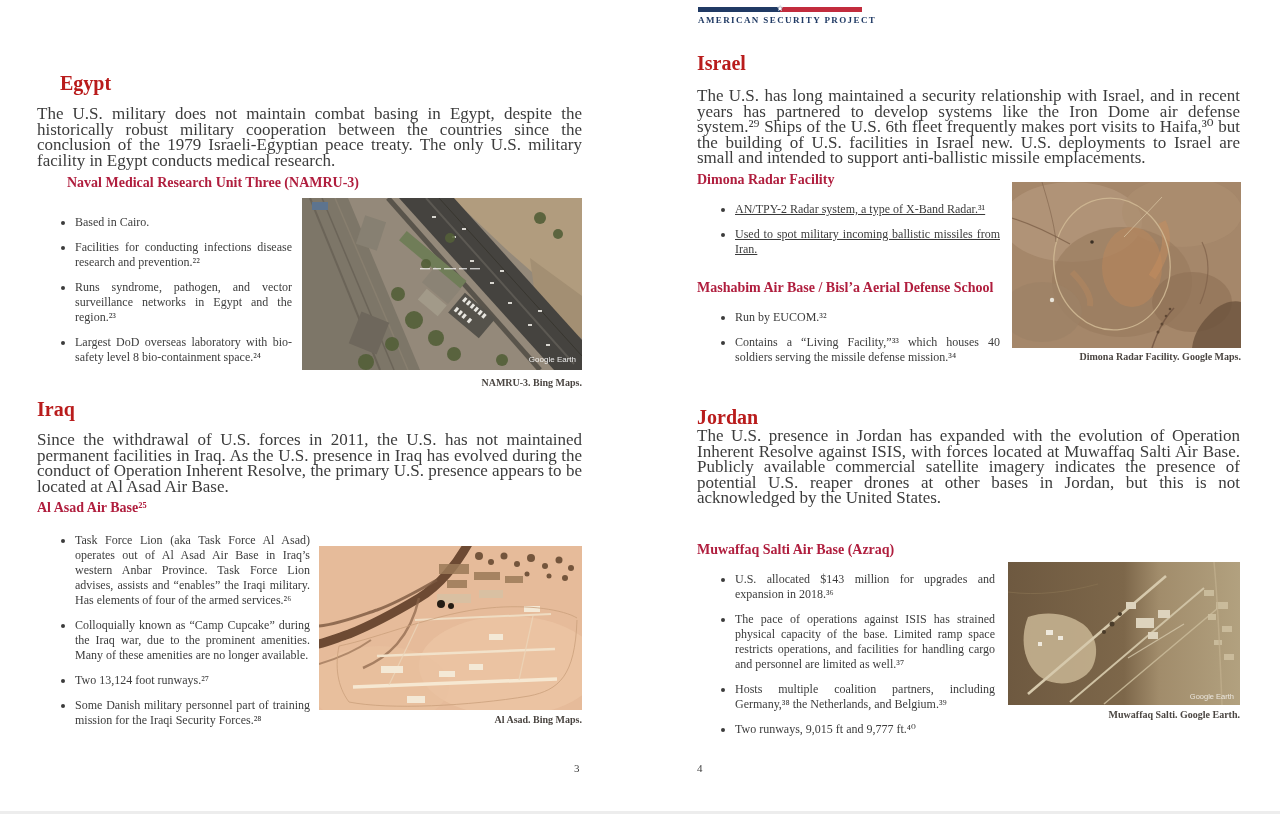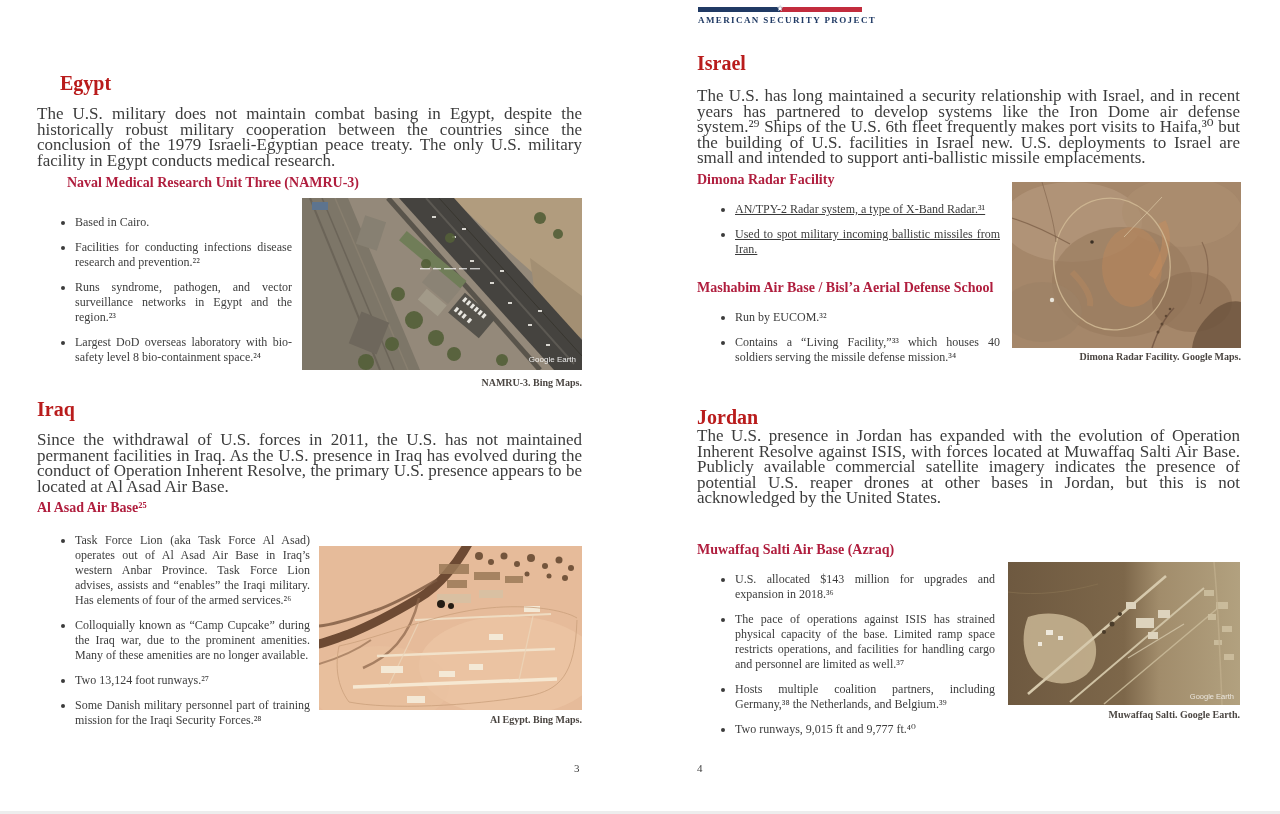--- a/index.html
+++ b/index.html
@@ -186,21 +186,21 @@
           <rect x="120" y="125" width="16" height="6"></rect>
         <rect x="150" y="118" width="14" height="6"></rect>
           <rect x="88" y="150" width="18" height="7"></rect>
         <rect x="170" y="88" width="14" height="6"></rect>
           <rect x="205" y="60" width="16" height="6"></rect>
       </g>
       <path d="M20,100 C60,92 120,66 170,62 C210,58 245,64 258,72" stroke="#caa07c" stroke-width="1" fill="none" opacity="0.8"></path>
       <path d="M20,100 C16,120 18,140 30,156 C70,164 150,160 210,150 C240,144 256,130 258,74" stroke="#caa07c" stroke-width="1" fill="none" opacity="0.8"></path>
     </svg>
   </div>
-  <div class="img-caption" style="left:319px; top:714px; width:263px;">Al Egypt. Bing Maps.</div>
+  <div class="img-caption" style="left:319px; top:714px; width:263px;">Al Asad. Bing Maps.</div>
 
   <div class="page-num" style="left:574px; top:762px;">3</div>
 
   <h2 class="country-title" style="left:697px; top:52px;">Israel</h2>
   <p class="body-par" style="left:697px; top:88px; width:543px;">The U.S. has long maintained a security relationship with Israel, and in recent years has partnered to develop systems like the Iron Dome air defense system.²⁹ Ships of the U.S. 6th fleet frequently makes port visits to Haifa,³⁰ but the building of U.S. facilities in Israel new. U.S. deployments to Israel are small and intended to support anti-ballistic missile emplacements.</p>
 
   <h3 class="sub-title" style="left:697px; top:172px;">Dimona Radar Facility</h3>
   <ul class="bullets" style="left:708px; top:202px; width:292px; padding-left:27px;text-decoration:underline;">
     <li>AN/TPY-2 Radar system, a type of X-Band Radar.³¹</li>
     <li>Used to spot military incoming ballistic missiles from Iran.</li>

